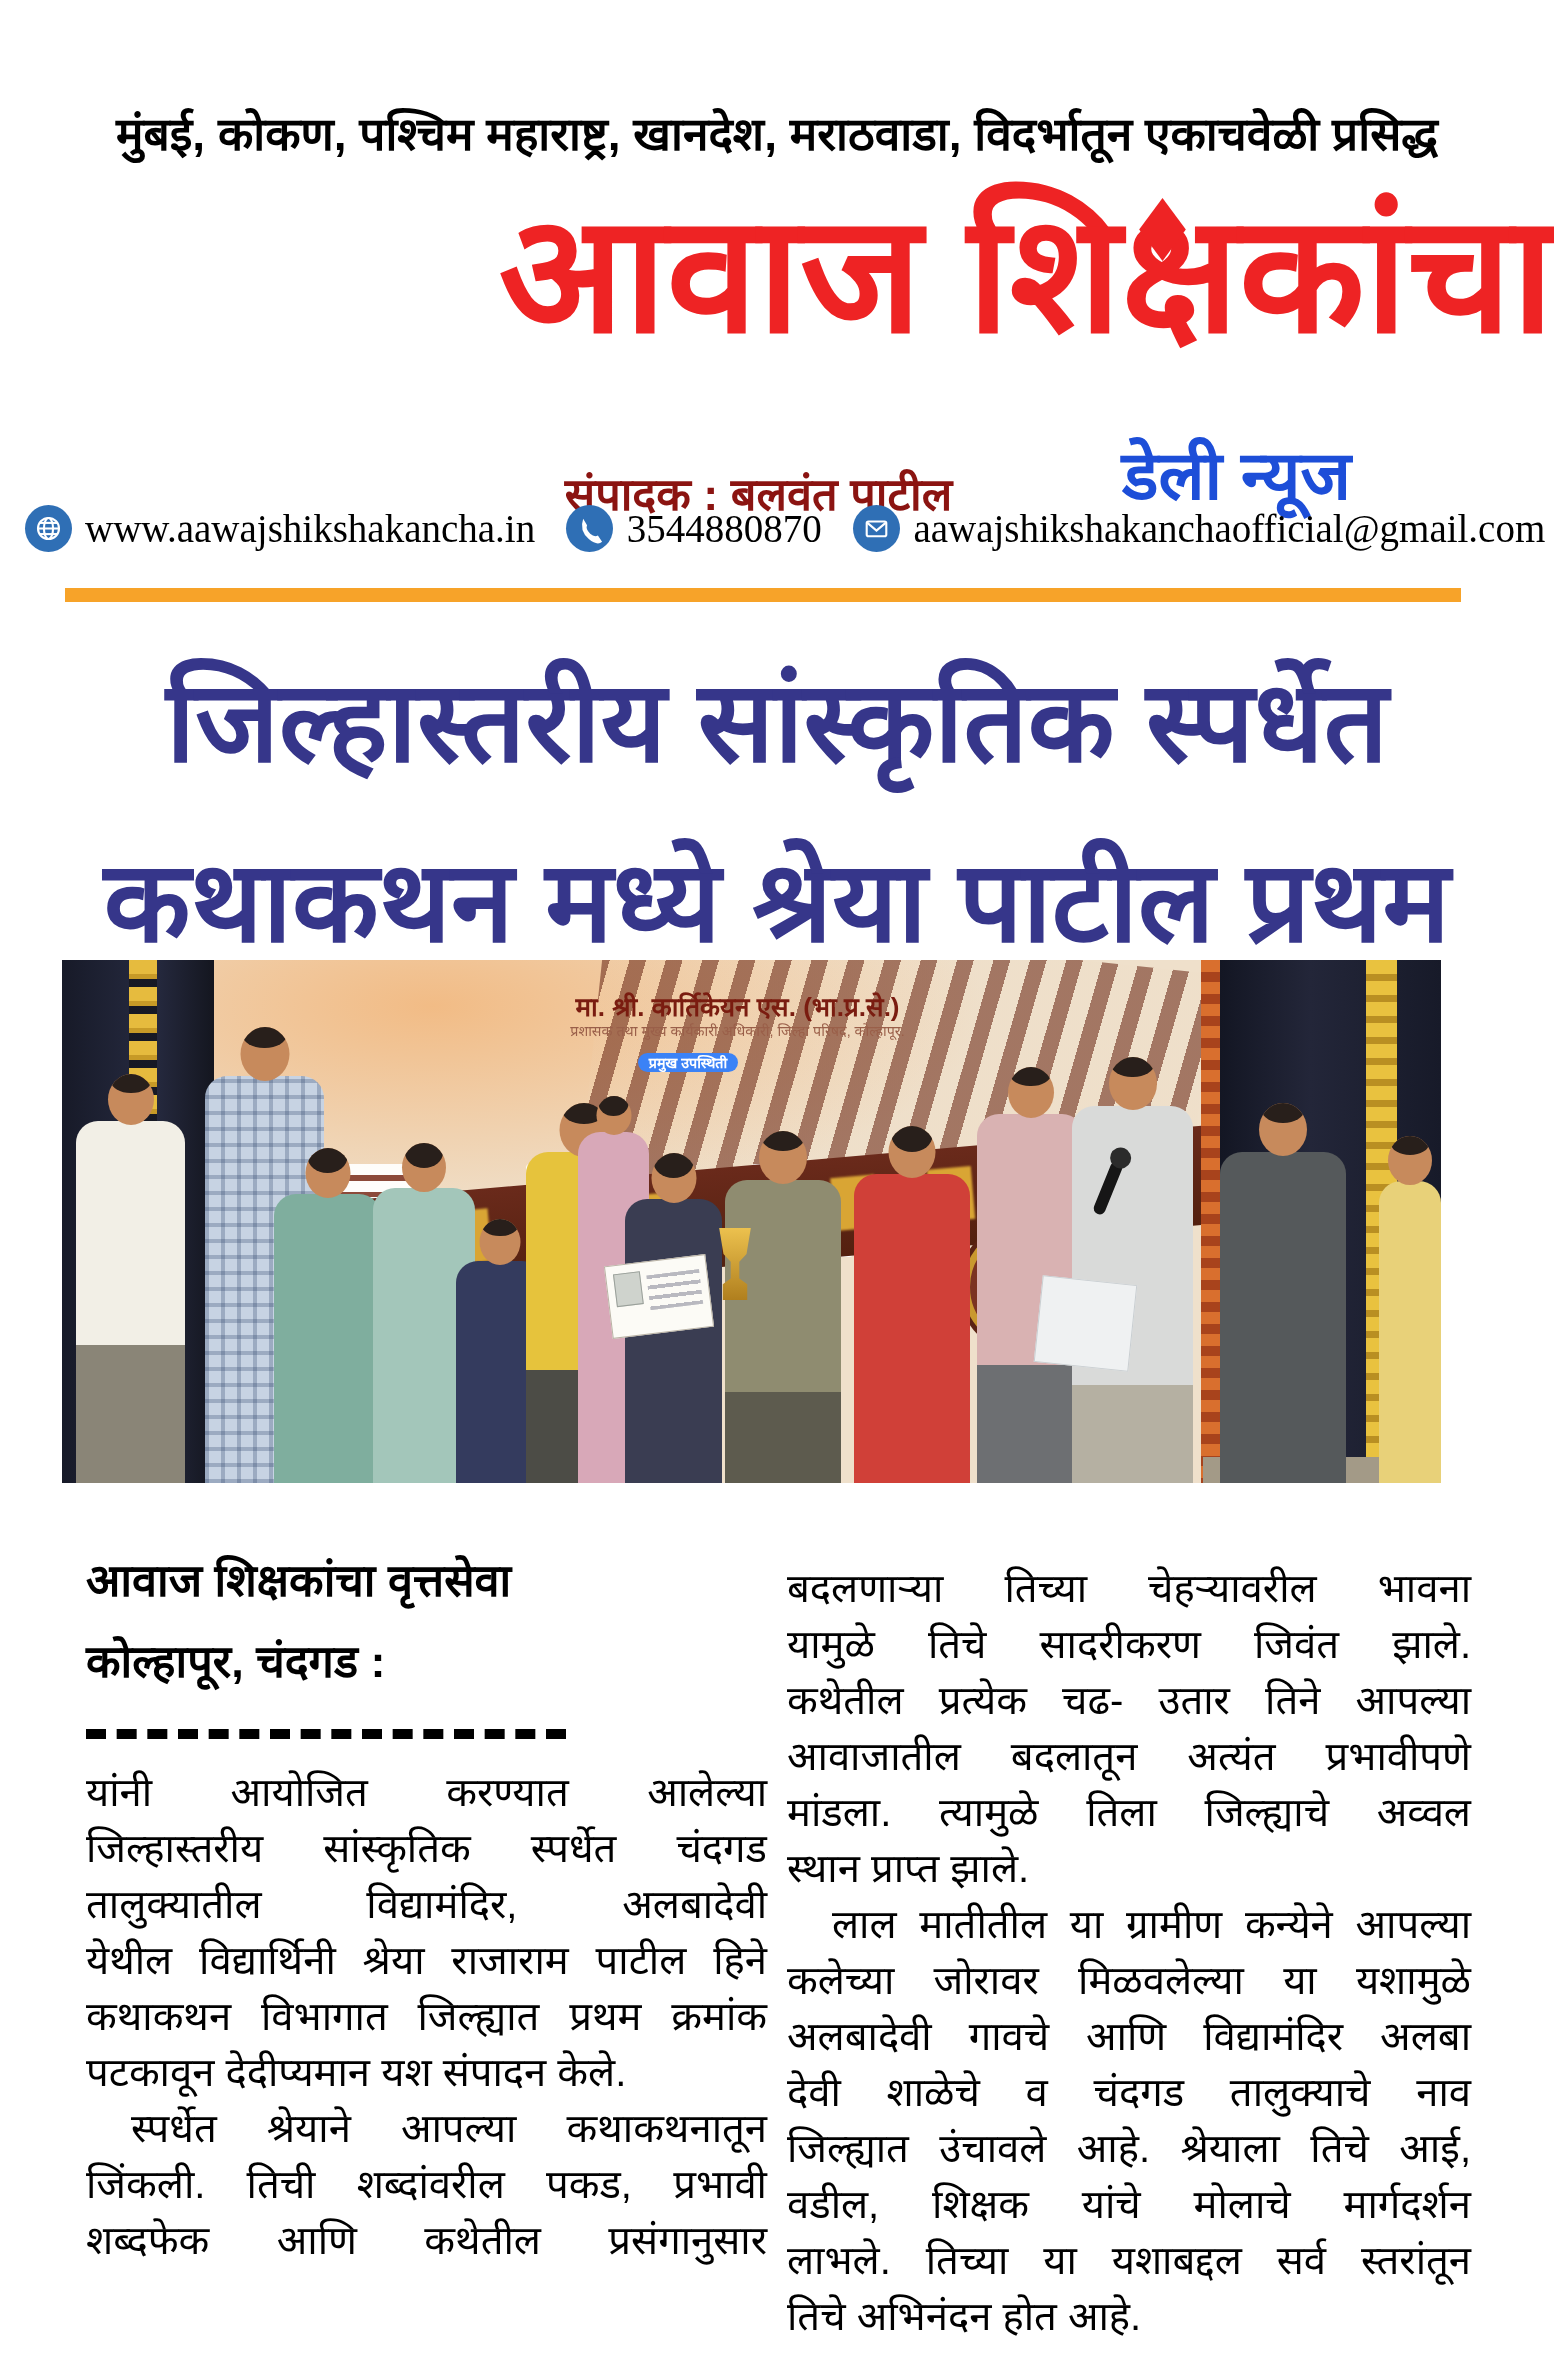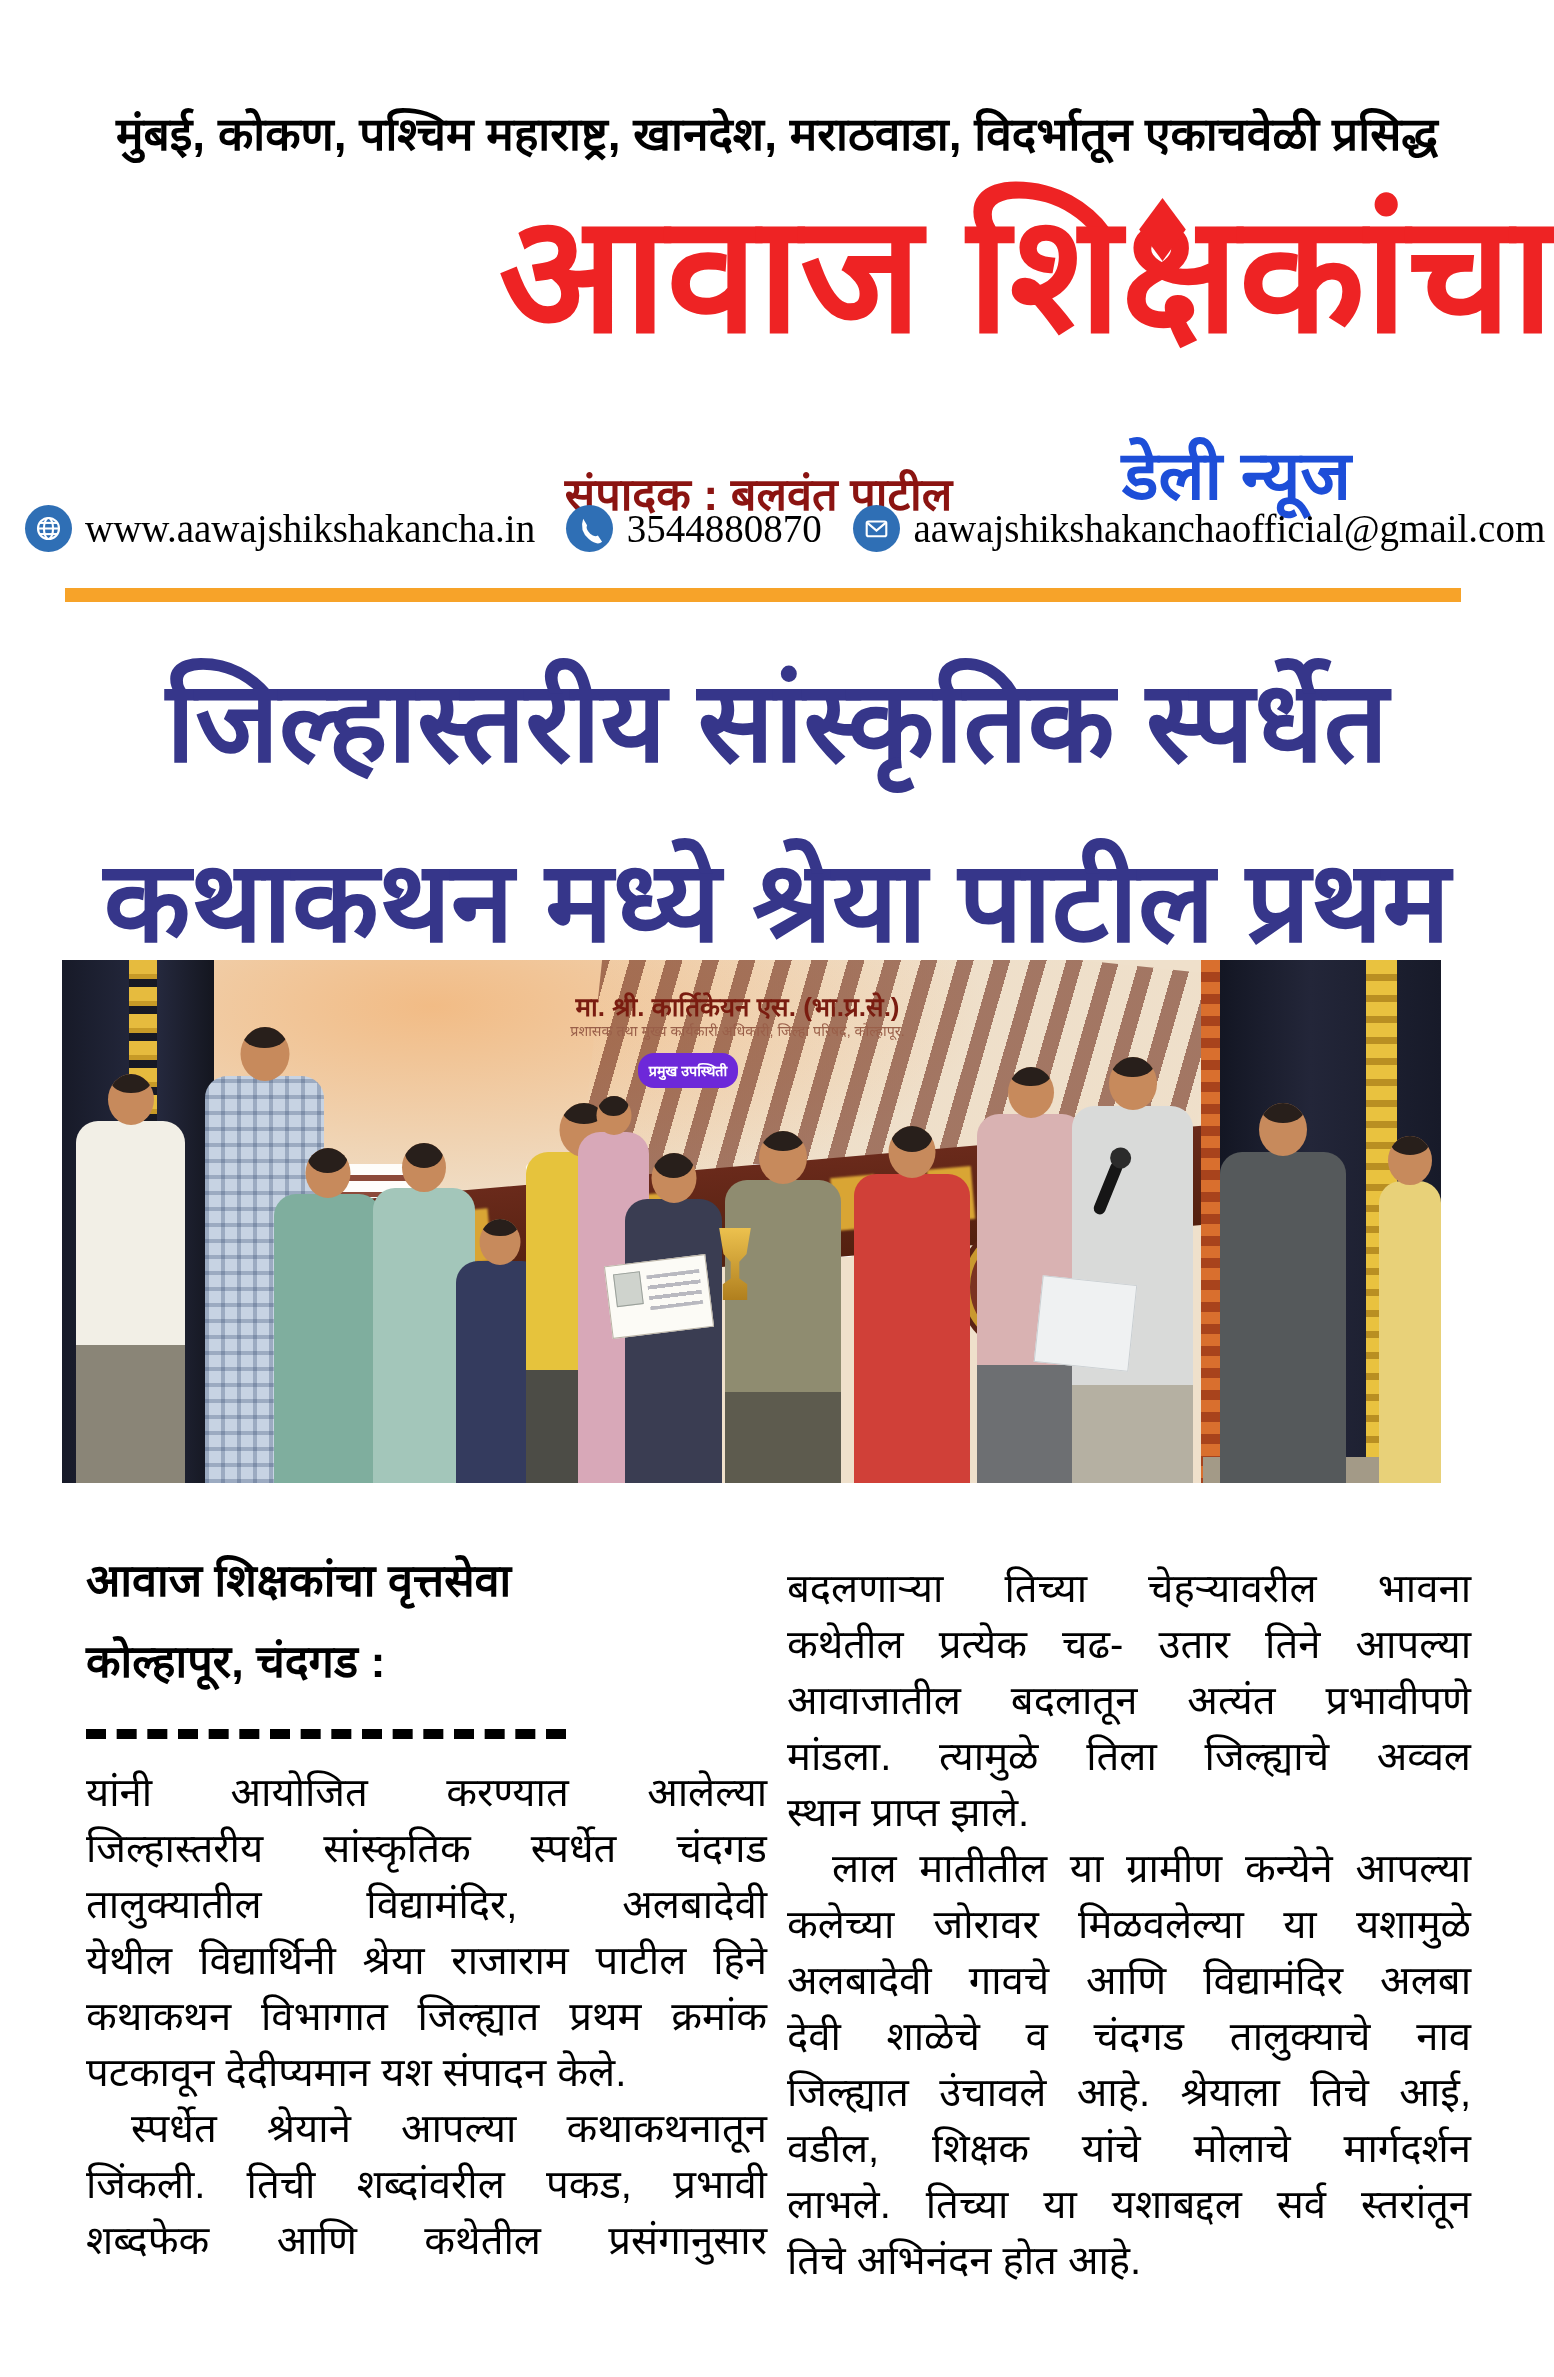--- a/index.html
+++ b/index.html
@@ -58,21 +58,21 @@
     background:linear-gradient(90deg,#10131f,#232639 45%,#171a29);}
   .ph-garland-orange{left:1139px;top:0;width:19px;height:100%;
     background:repeating-linear-gradient(180deg,#d96f2e 0 12.4px,#a8431c 12.4px 22px);}
   .ph-garland-right{left:1304px;top:0;width:31px;height:100%;
     background:repeating-linear-gradient(180deg,#e9c23f 0 14.3px,#b98f22 14.3px 21px);}
   .ph-floor{left:1141px;top:497px;width:238px;height:26px;background:#a39a87;}
 
   .banner-title{left:428px;top:28px;width:495px;text-align:center;
     font-size:26px;font-weight:bold;color:#7a1c10;white-space:nowrap;}
   .banner-sub{left:376px;top:61px;width:599px;text-align:center;font-size:14.3px;color:#9a5f49;}
-  .banner-pill{left:576px;top:93px;width:100px;height:35px;background:#6d28d9;border-radius:16px;
+  .banner-pill{left:576px;top:93px;width:100px;height:19px;background:#3b82f6;border-radius:16px;
     color:#fff;font-size:14.3px;font-weight:bold;display:flex;align-items:center;justify-content:center;}
 
   .ph-people{left:0;top:0;width:100%;height:100%;}
   .person{position:absolute;}
   .p-head{position:absolute;left:50%;transform:translateX(-50%);top:0;border-radius:50%;
     background:#c78a5c;overflow:hidden;}
   .p-hair{position:absolute;left:6%;top:-10%;width:88%;height:48%;background:#281f1b;border-radius:50%;}
   .p-hair.fem{height:64%;top:-14%;}
   .p-torso{position:absolute;left:0;right:0;bottom:0;border-radius:22px 22px 0 0;}
 
@@ -285,20 +285,21 @@
       </div>
     <div class="para">
         <div class="tline tline-indent">स्पर्धेत श्रेयाने आपल्या कथाकथनातून</div>
         <div class="tline">जिंकली. तिची शब्दांवरील पकड, प्रभावी</div>
         <div class="tline">शब्दफेक आणि कथेतील प्रसंगानुसार</div>
       </div>
   </div>
   <div class="col col-right">
     <div class="para">
         <div class="tline">बदलणाऱ्या तिच्या चेहऱ्यावरील भावना</div>
+        <div class="tline">यामुळे तिचे सादरीकरण जिवंत झाले.</div>
         <div class="tline">कथेतील प्रत्येक चढ- उतार तिने आपल्या</div>
         <div class="tline">आवाजातील बदलातून अत्यंत प्रभावीपणे</div>
         <div class="tline">मांडला. त्यामुळे तिला जिल्ह्याचे अव्वल</div>
         <div class="tline tline-last">स्थान प्राप्त झाले.</div>
       </div>
     <div class="para">
         <div class="tline tline-indent">लाल मातीतील या ग्रामीण कन्येने आपल्या</div>
         <div class="tline">कलेच्या जोरावर मिळवलेल्या या यशामुळे</div>
         <div class="tline">अलबादेवी गावचे आणि विद्यामंदिर अलबा</div>
         <div class="tline">देवी शाळेचे व चंदगड तालुक्याचे नाव</div>

